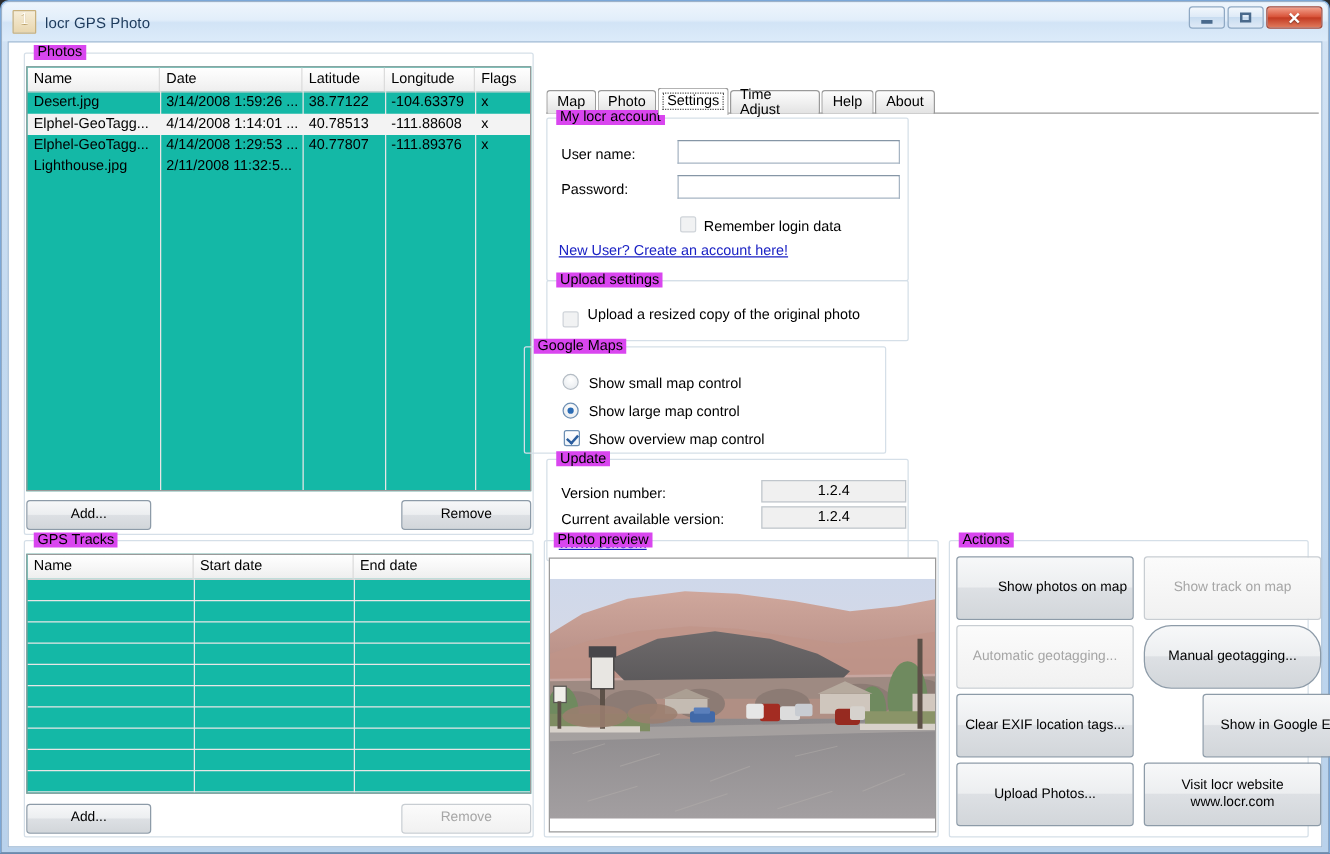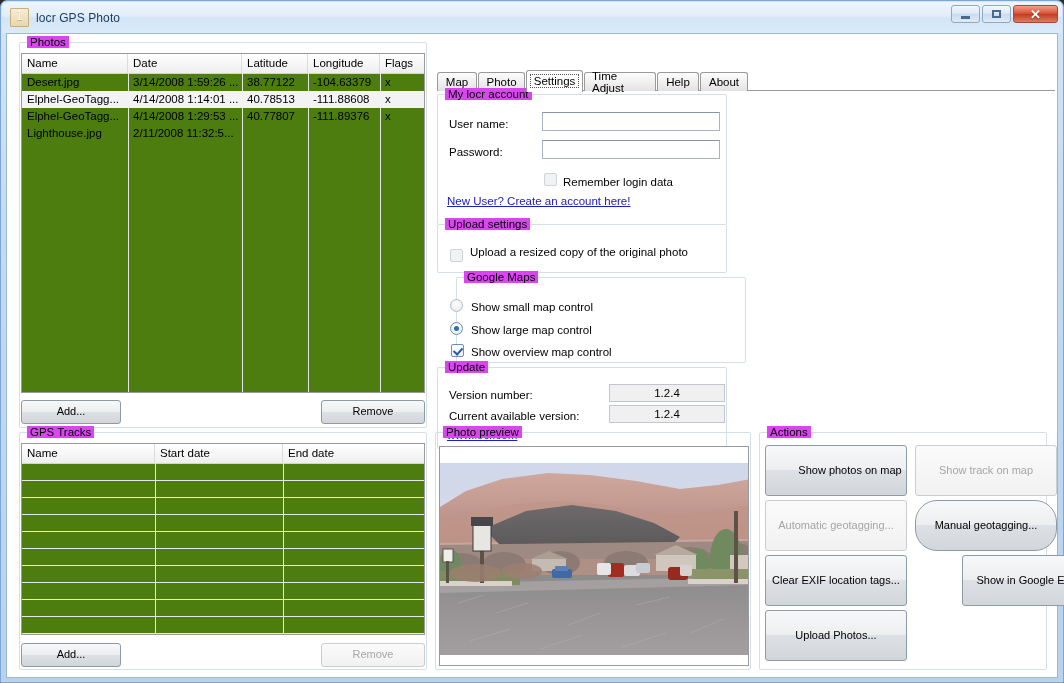--- a/index.html
+++ b/index.html
@@ -123,21 +123,21 @@
     padding: 0 3px;
     font-size: 11.5px;
     color: #000;
     white-space: nowrap;
   }
 
   
   .listview {
     position: absolute;
     box-sizing: border-box;
-    background: #4d7c0f;
+    background: #14b8a6;
     border: 1px solid #9a9a9a;
     overflow: hidden;
   }
   .lv-header {
     display: flex;
     height: 19px;
     background: linear-gradient(to bottom, #ffffff 0%, #f7f7f7 50%, #eeeeee 100%);
     border-bottom: 1px solid #d4d4d4;
   }
   .lv-header .cell {
@@ -466,21 +466,21 @@
     <div class="checkbox disabled" style="left:537px; top:139px;"></div>
     <div class="ctl-label" style="left:556px; top:142px;">Remember login data</div>
     <div class="link" style="left:440px; top:161px;">New User? Create an account here!</div>
 
     <div class="group" style="left:430px; top:190px; width:290px; height:49px;">
       <span class="legend">Upload settings</span>
     </div>
     <div class="checkbox disabled" style="left:443px; top:215px;"></div>
     <div class="ctl-label" style="left:463px; top:199px;margin-top:13px;">Upload a resized copy of the original photo</div>
 
-    <div class="group" style="left:449px; top:243px; width:290px; height:86px;">
+    <div class="group" style="left:412px; top:243px; width:290px; height:86px;">
       <span class="legend">Google Maps</span>
     </div>
     <div class="radio" style="left:443px; top:265px;"></div>
     <div class="ctl-label" style="left:464px; top:267px;">Show small map control</div>
     <div class="radio selected" style="left:443px; top:288px;"></div>
     <div class="ctl-label" style="left:464px; top:290px;">Show large map control</div>
     <div class="checkbox checked" style="left:444px; top:310px;"></div>
     <div class="ctl-label" style="left:464px; top:312px;">Show overview map control</div>
 
     <div class="group" style="left:430px; top:333px; width:290px; height:82px;">
@@ -583,15 +583,17 @@
     <div class="btn" style="left:758px; top:411px; width:142px; height:51px;padding-left:28px;">Show photos on map</div>
     <div class="btn disabled" style="left:908px; top:411px; width:142px; height:51px;">Show track on map</div>
 
     <div class="btn disabled" style="left:758px; top:466px; width:142px; height:51px;">Automatic geotagging...</div>
     <div class="btn" style="left:908px; top:466px; width:142px; height:51px;border-radius:22px;">Manual geotagging...</div>
 
     <div class="btn" style="left:758px; top:521px; width:142px; height:51px;">Clear EXIF location tags...</div>
     <div class="btn" style="left:955px; top:521px; width:136px; height:51px;">Show in Google Earth</div>
 
     <div class="btn" style="left:758px; top:576px; width:142px; height:51px;">Upload Photos...</div>
+    <div class="btn" style="left:908px; top:576px; width:142px; height:51px; white-space:pre-line;">Visit locr website
+www.locr.com</div>
 
   </div>
 </div>
 
 </body></html>

